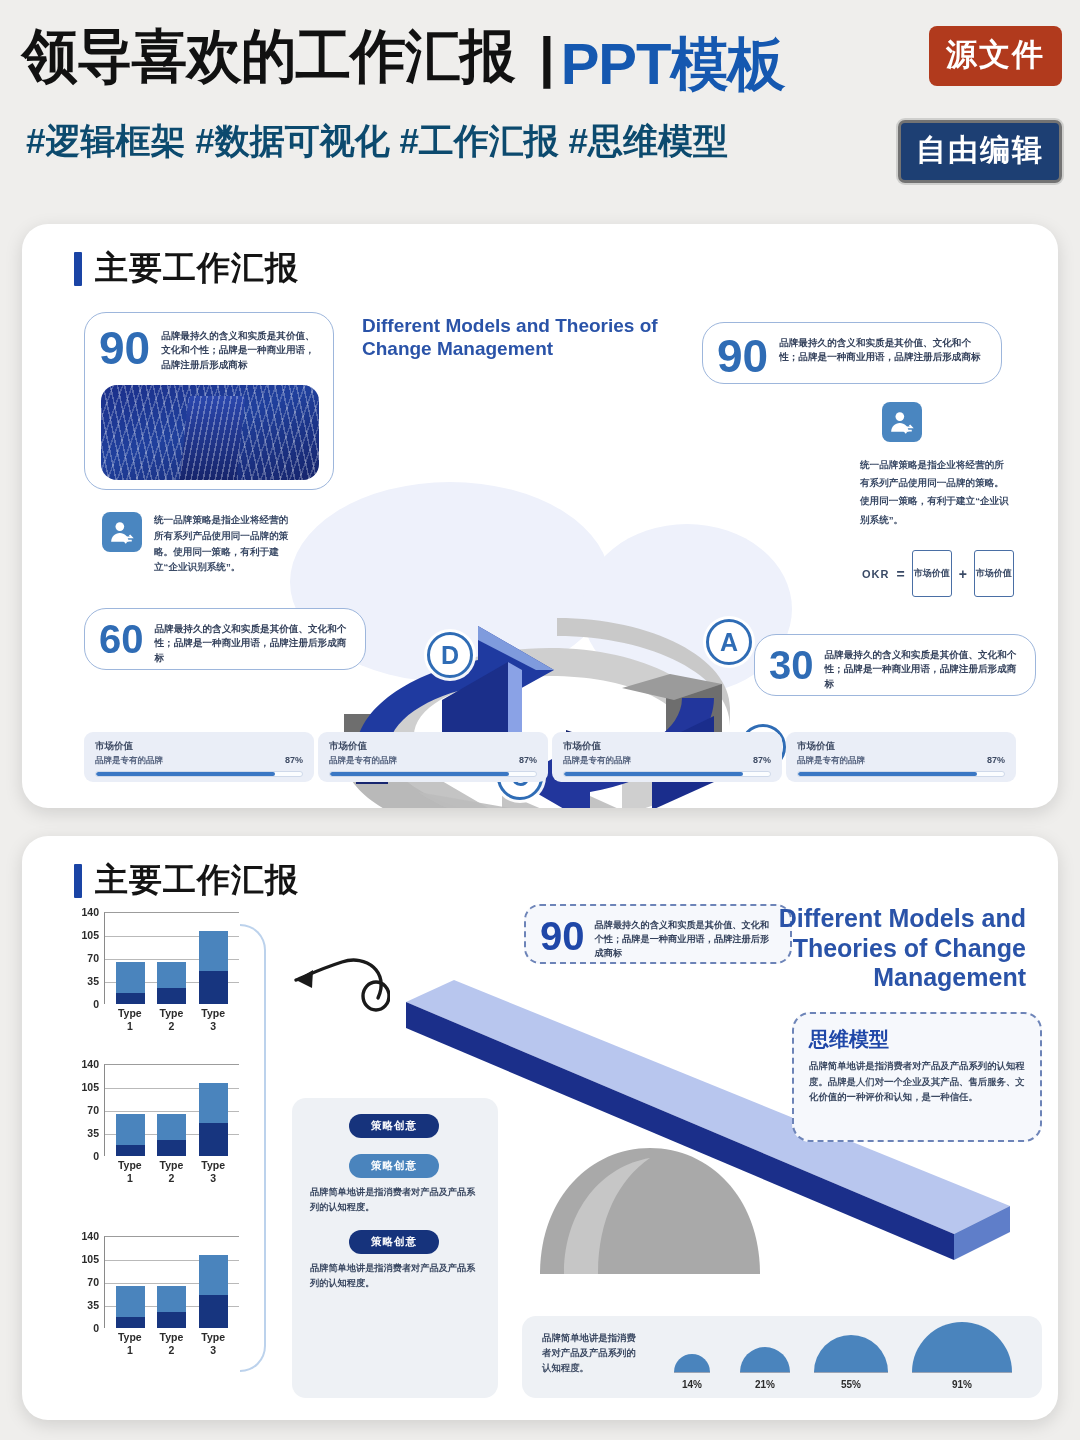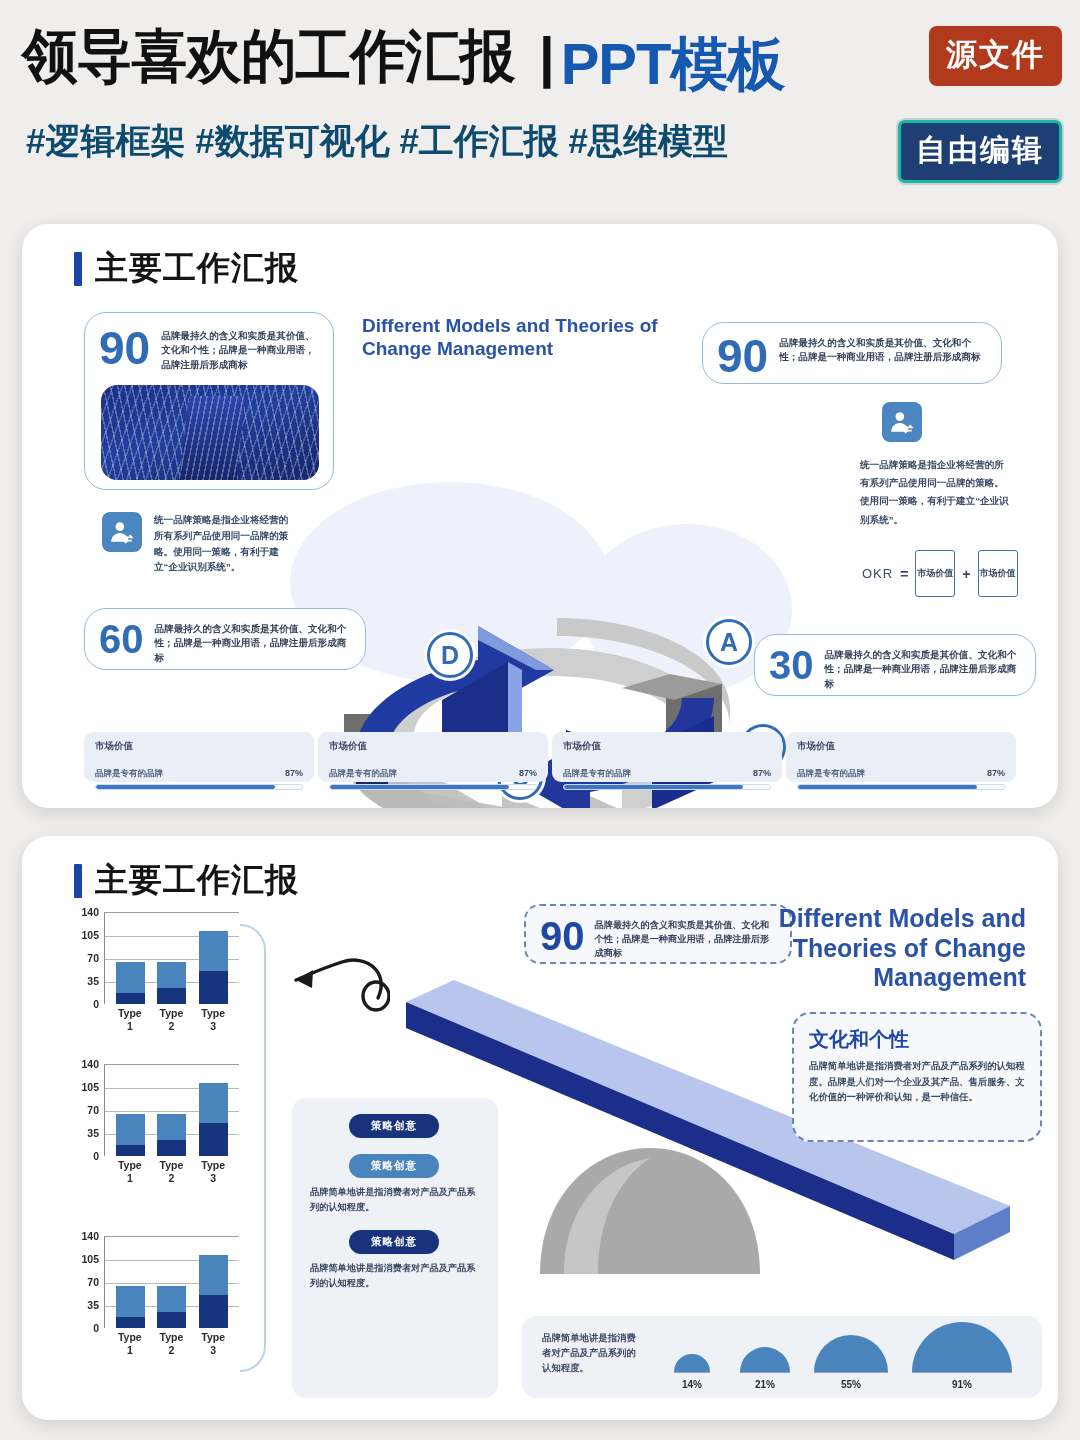--- a/index.html
+++ b/index.html
@@ -32,21 +32,21 @@
   }
   .hdr-tags {
     position: absolute; left: 26px; top: 118px;
     font-size: 35px; font-weight: 700; color: #0c4a6e; white-space: nowrap;
     letter-spacing: 0px;
   }
   .badge-edit {
     position: absolute; right: 18px; top: 120px;
     background: #1d3f73; color: #fff; font-size: 30px; font-weight: 800;
     padding: 7px 15px 9px; border-radius: 7px; letter-spacing: 2px;
-    border: 3px solid #14b8a6;
+    border: 3px solid #737373;
     box-shadow: 0 0 0 2px #cfcfcd;
   }
 
   
   .slide {
     position: absolute; left: 22px; width: 1036px;
     background: #fff; border-radius: 26px;
     box-shadow: 0 5px 18px rgba(0,0,0,0.13);
     overflow: hidden;
   }
@@ -91,35 +91,35 @@
   
   .lbadge {
     position: absolute; width: 46px; height: 46px; border-radius: 50%;
     background: #fff; border: 3px solid #2f6cb5; color: #2f6cb5;
     font-size: 25px; font-weight: 800; display: flex; align-items: center; justify-content: center;
     box-shadow: 0 0 0 3px rgba(255,255,255,.95);
   }
 
   
   .okr { position: absolute; display: flex; align-items: center; gap: 7px; }
-  .okr-lbl { font-size: 13px; font-weight: 400; color: #3a4a66; letter-spacing: 1px; }
+  .okr-lbl { font-size: 11px; font-weight: 700; color: #3a4a66; letter-spacing: 1px; }
   .okr-op { font-size: 14px; font-weight: 700; color: #3a4a66; }
   .okr-box {
     width: 40px; height: 47px; border: 1.5px solid #4a6fa5; border-radius: 3px;
     display: flex; flex-direction: column; align-items: center; justify-content: center;
     font-size: 9px; color: #3a4a66; font-weight: 700; line-height: 1.35; background:#fff;
   }
 
   
   .metric {
     position: absolute; bottom: 26px; width: 230px; height: 50px;
     background: #eaeef7; border-radius: 9px; padding: 8px 11px;
   }
   .metric .m-t { font-size: 9.5px; font-weight: 700; color: #3d4a63; }
-  .metric .m-r { display: flex; justify-content: space-between; align-items: baseline; margin-top: 15px; }
+  .metric .m-r { display: flex; justify-content: space-between; align-items: baseline; margin-top: 2px; }
   .metric .m-l { font-size: 8.5px; color: #54627e; font-weight: 600; }
   .metric .m-p { font-size: 9px; color: #3d4a63; font-weight: 700; }
   .metric .m-bar { margin-top: 4px; height: 6px; border-radius: 3px; background: #fbfdff; border: 1px solid #cfd9ea; overflow: hidden; }
   .metric .m-fill { height: 100%; background: #3a77c4; border-radius: 3px; }
 
   
   .ring-wrap { position: absolute; left: 300px; top: 372px; width: 450px; height: 260px; }
 
   
   .chart { position: absolute; width: 175px; height: 128px; }
@@ -451,21 +451,21 @@
     </svg>
 
     <div class="dash-callout" style="left:502px;top:68px;width:268px;height:60px;display:flex;align-items:flex-start;">
       <div style="font-size:40px;font-weight:800;color:#1f47a8;line-height:1;margin-right:10px;">90</div>
       <div style="font-size:9.2px;line-height:1.5;color:#35425c;font-weight:600;padding-top:3px;">品牌最持久的含义和实质是其价值、文化和个性；品牌是一种商业用语，品牌注册后形成商标</div>
     </div>
 
     <div class="eng-title" style="right:32px;top:68px;width:260px;">Different Models and Theories of Change Management</div>
 
     <div class="brand-card" style="left:770px;top:176px;width:250px;height:130px;">
-      <div class="brand-h">文化和个性</div>
+      <div class="brand-h">思维模型</div>
       <div class="brand-p">品牌简单地讲是指消费者对产品及产品系列的认知程度。品牌是人们对一个企业及其产品、售后服务、文化价值的一种评价和认知，是一种信任。</div>
     </div>
 
     <div class="semi-panel" style="left:500px;top:480px;width:520px;height:82px;">
       <div class="semi-txt" style="left:20px;top:14px;width:98px;">品牌简单地讲是指消费者对产品及产品系列的认知程度。</div>
 
       <div class="semi" style="left:152px;bottom:26px;width:36px;height:18px;"></div>
       <div class="semi-base" style="left:152px;bottom:25px;width:36px;"></div>
       <div class="semi-lab" style="left:152px;bottom:8px;width:36px;">14%</div>
 

